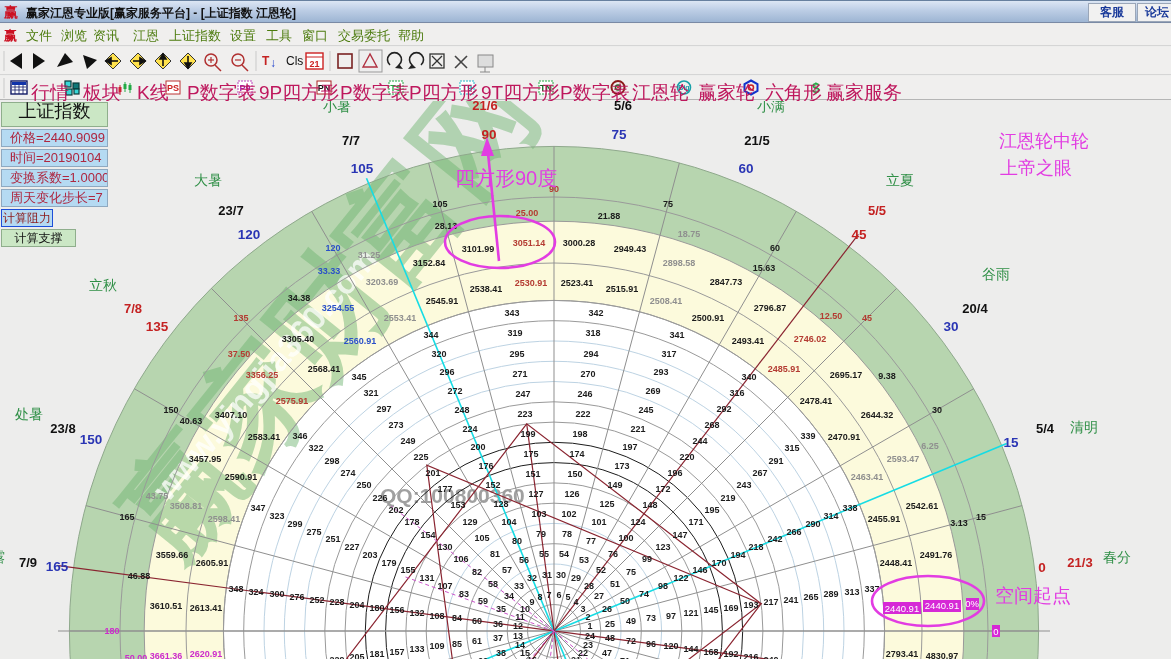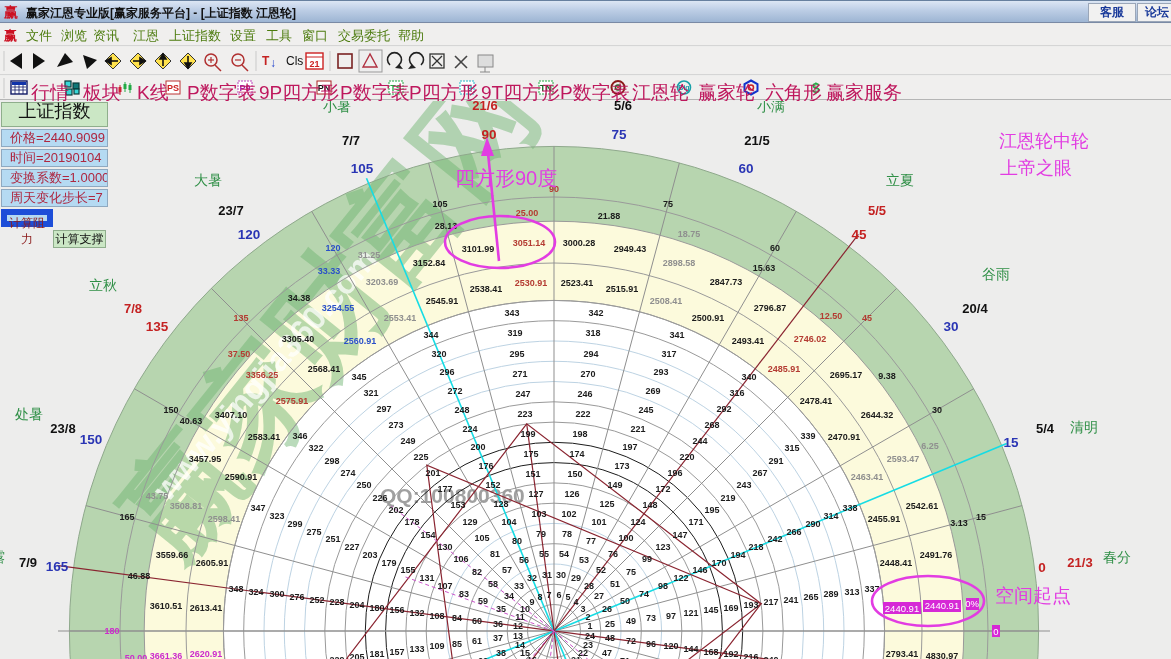--- a/index.html
+++ b/index.html
@@ -605,14 +605,14 @@
         <text x="1036" y="173" text-anchor="middle">上帝之眼</text>
         <text x="995" y="601" font-size="19">空间起点</text>
       </g>
     </svg>
 <div class="panel">
   <div class="hd">上证指数</div>
   <div class="rw">价格=2440.9099</div>
   <div class="rw">时间=20190104</div>
   <div class="rw">变换系数=1.00000</div>
   <div class="rw">周天变化步长=7</div>
-  <div><span class="bt" style="width:52px;background:#b5daf2;border:6px solid #1d4ed8;color:#8b1a1a">计算阻力</span><span class="bt" style="width:53px;background:#cbe7c5;border:1px solid #8fae8c;color:#111">计算支撑</span></div>
+  <div><span class="bt" style="width:52px;background:#b5daf2;border:1px solid #1d4ed8;color:#8b1a1a">计算阻力</span><span class="bt" style="width:75px;background:#cbe7c5;border:1px solid #8fae8c;color:#111">计算支撑</span></div>
 </div>
 </div>
 </body></html>

